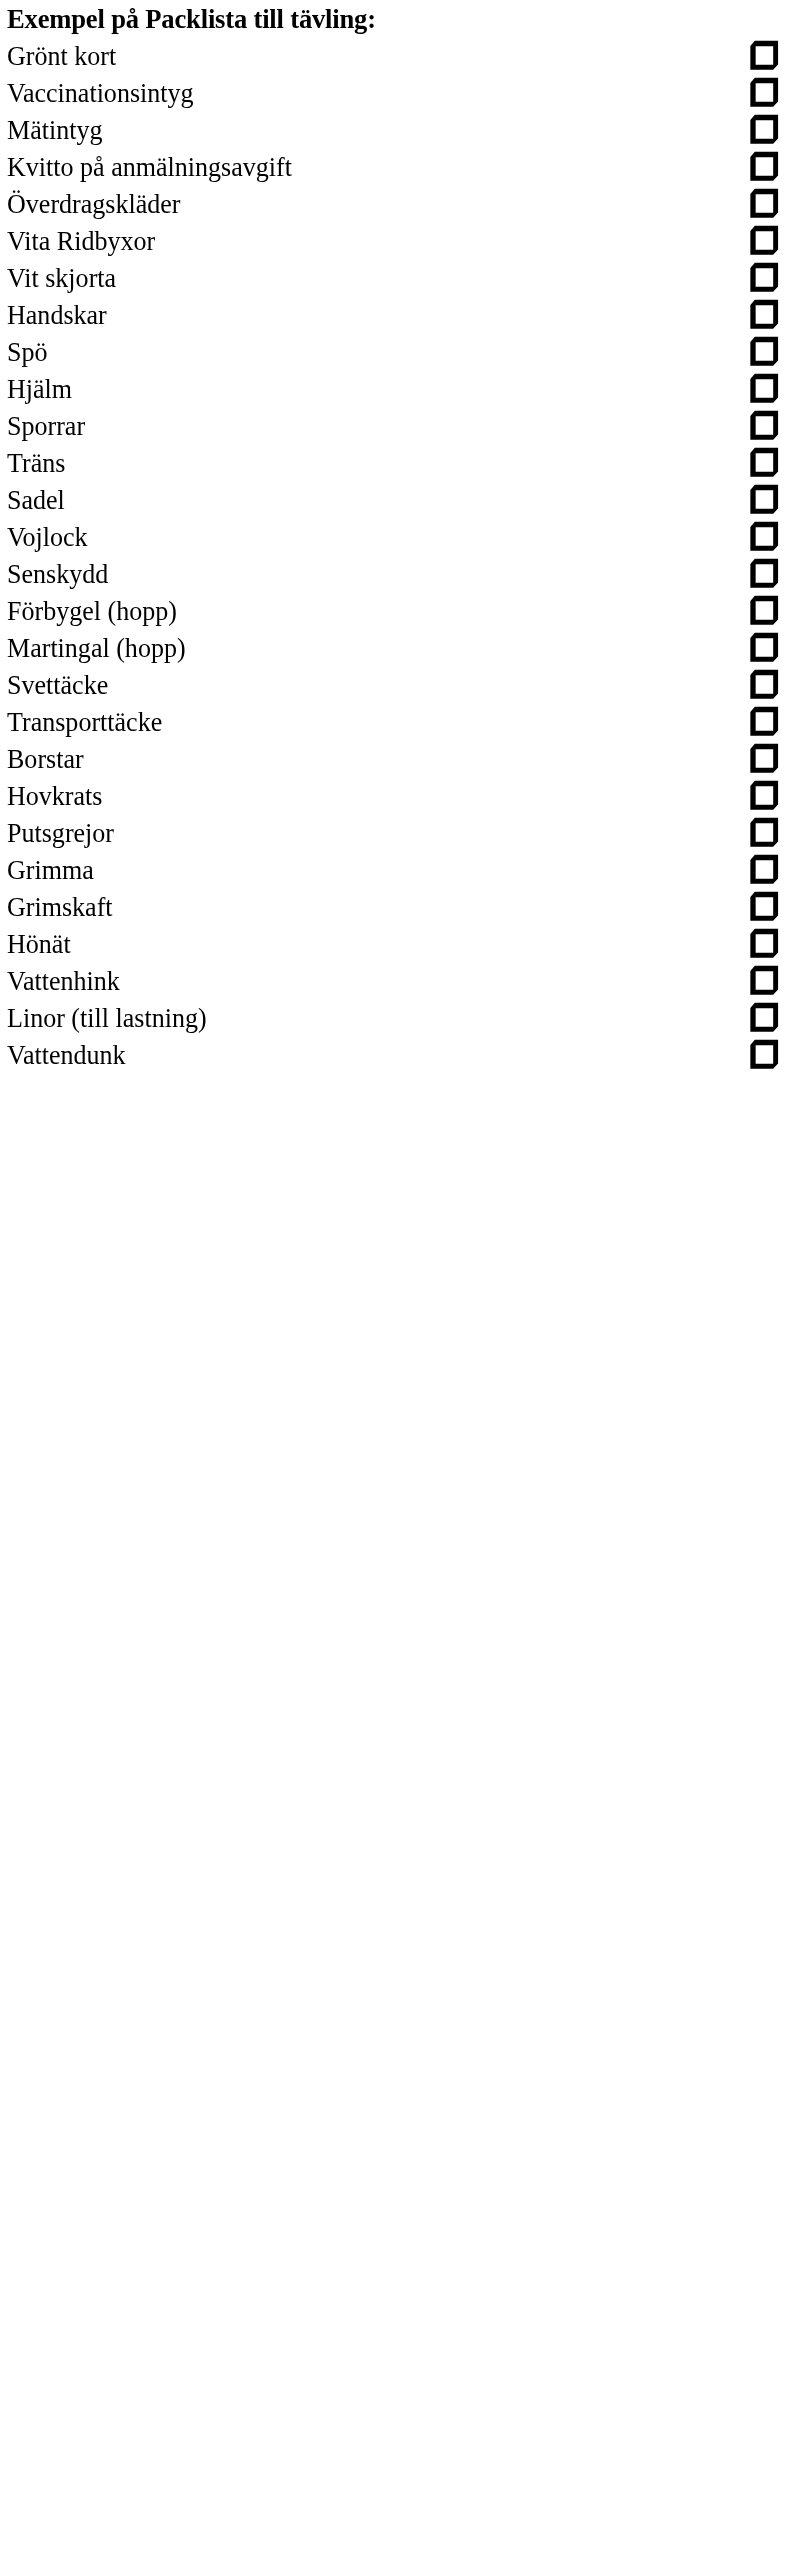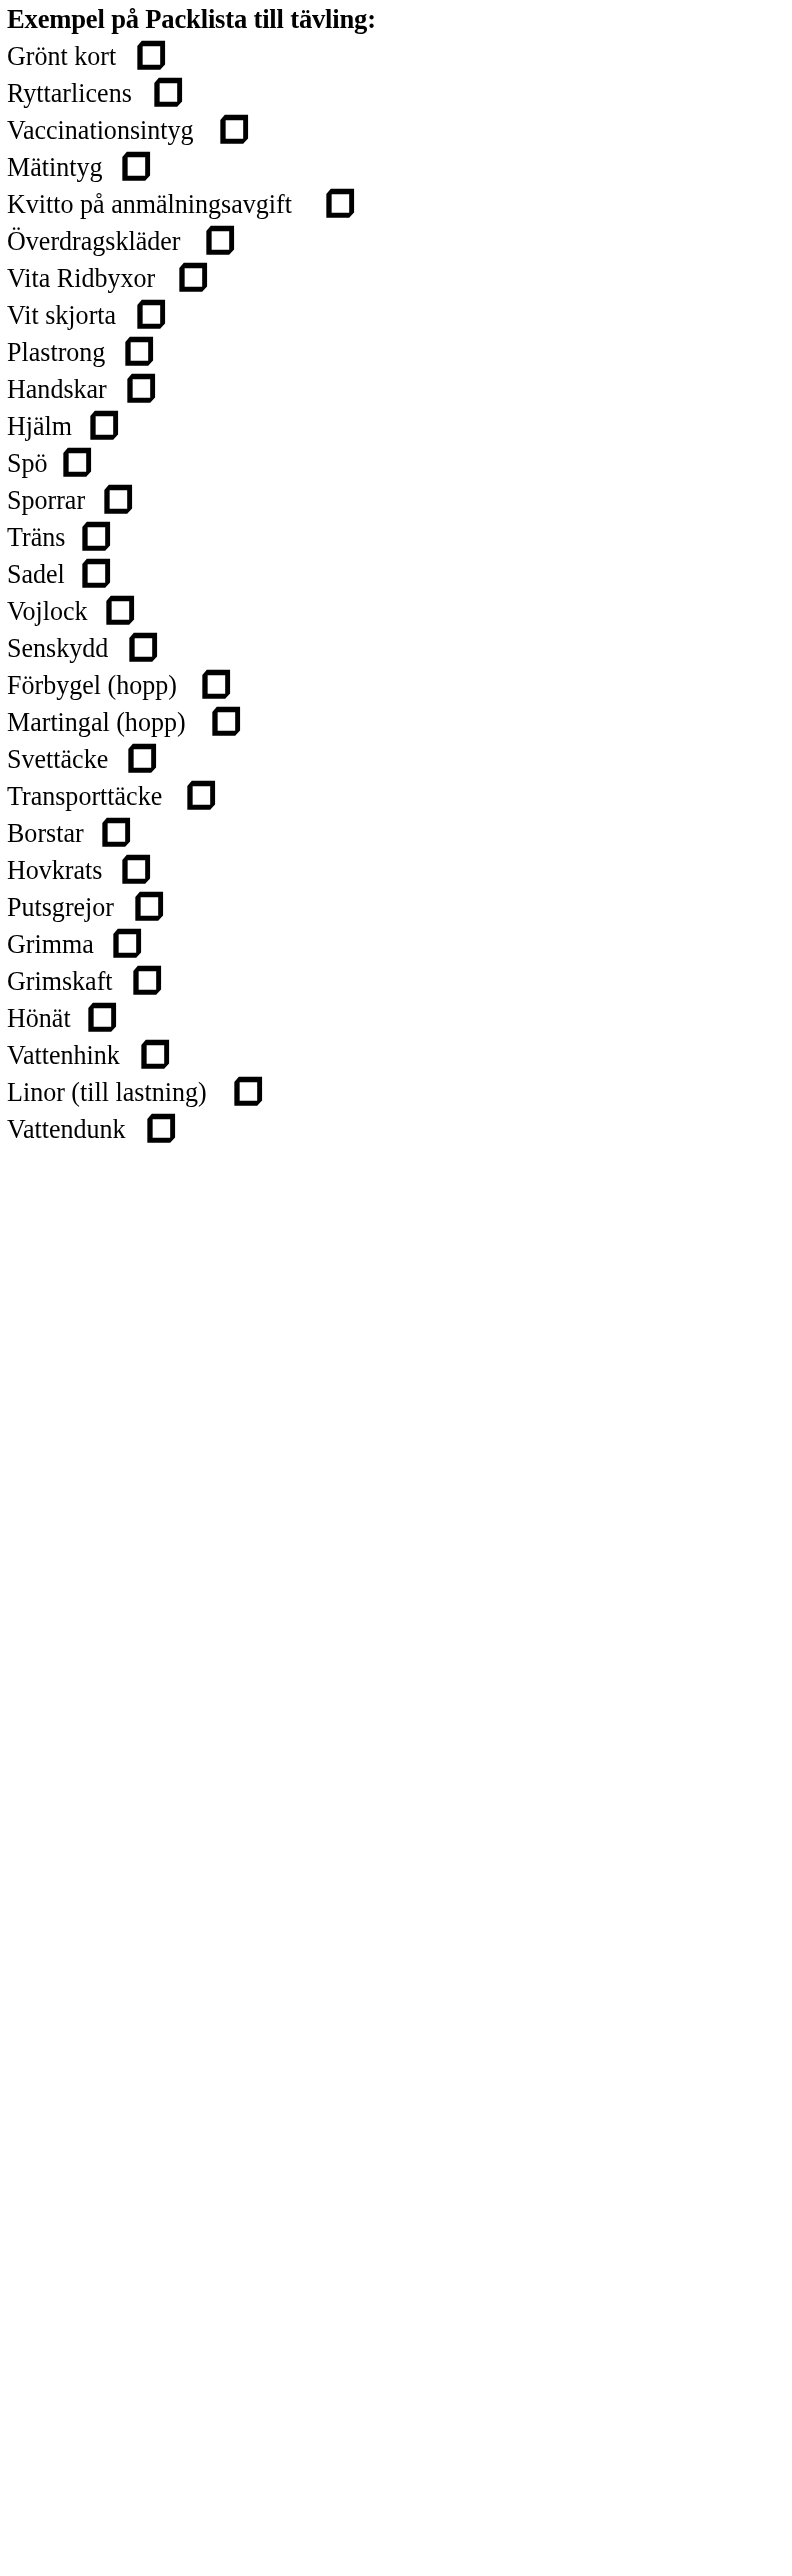--- a/index.html
+++ b/index.html
@@ -44,21 +44,21 @@
   
   .checklist {
     list-style: none;
     margin: 0;
     padding: 0;
   }
 
   .check-row {
     display: flex;
     align-items: center;
-    justify-content: flex-start;
+    justify-content: space-between;
     height: 37px;
     line-height: 37px;
     width: 100%;
   }
 
   .item-label {
     font-size: 28px;
     font-weight: normal;
     line-height: 37px;
     white-space: nowrap;
@@ -106,40 +106,20 @@
                  Z
                  M 22.5 7.6
                  L 44.0 7.6
                  L 44.0 30.2
                  L 22.5 30.2
                  Z"></path>
       </svg>
     </span>
   </li>
       <li class="check-row">
-    <span class="item-label">Ryttarlicens</span>
-    <span class="checkbox">
-      <svg viewBox="0 0 52 38" xmlns="http://www.w3.org/2000/svg" aria-hidden="true">
-
-        <path fill="#000000" fill-rule="evenodd" d="M 21.5 1.0
-                 L 50.0 1.0
-                 L 50.0 30.0
-                 L 44.0 36.5
-                 L 16.0 36.5
-                 L 16.0 7.5
-                 Z
-                 M 22.5 7.6
-                 L 44.0 7.6
-                 L 44.0 30.2
-                 L 22.5 30.2
-                 Z"></path>
-      </svg>
-    </span>
-  </li>
-      <li class="check-row">
     <span class="item-label">Vaccinationsintyg</span>
     <span class="checkbox">
       <svg viewBox="0 0 52 38" xmlns="http://www.w3.org/2000/svg" aria-hidden="true">
 
         <path fill="#000000" fill-rule="evenodd" d="M 21.5 1.0
                  L 50.0 1.0
                  L 50.0 30.0
                  L 44.0 36.5
                  L 16.0 36.5
                  L 16.0 7.5
@@ -246,100 +226,80 @@
                  Z
                  M 22.5 7.6
                  L 44.0 7.6
                  L 44.0 30.2
                  L 22.5 30.2
                  Z"></path>
       </svg>
     </span>
   </li>
       <li class="check-row">
-    <span class="item-label">Plastrong</span>
-    <span class="checkbox">
-      <svg viewBox="0 0 52 38" xmlns="http://www.w3.org/2000/svg" aria-hidden="true">
-
-        <path fill="#000000" fill-rule="evenodd" d="M 21.5 1.0
-                 L 50.0 1.0
-                 L 50.0 30.0
-                 L 44.0 36.5
-                 L 16.0 36.5
-                 L 16.0 7.5
-                 Z
-                 M 22.5 7.6
-                 L 44.0 7.6
-                 L 44.0 30.2
-                 L 22.5 30.2
-                 Z"></path>
-      </svg>
-    </span>
-  </li>
-      <li class="check-row">
     <span class="item-label">Handskar</span>
     <span class="checkbox">
       <svg viewBox="0 0 52 38" xmlns="http://www.w3.org/2000/svg" aria-hidden="true">
 
         <path fill="#000000" fill-rule="evenodd" d="M 21.5 1.0
                  L 50.0 1.0
                  L 50.0 30.0
                  L 44.0 36.5
                  L 16.0 36.5
                  L 16.0 7.5
                  Z
                  M 22.5 7.6
                  L 44.0 7.6
                  L 44.0 30.2
                  L 22.5 30.2
                  Z"></path>
       </svg>
     </span>
   </li>
       <li class="check-row">
+    <span class="item-label">Spö</span>
+    <span class="checkbox">
+      <svg viewBox="0 0 52 38" xmlns="http://www.w3.org/2000/svg" aria-hidden="true">
+
+        <path fill="#000000" fill-rule="evenodd" d="M 21.5 1.0
+                 L 50.0 1.0
+                 L 50.0 30.0
+                 L 44.0 36.5
+                 L 16.0 36.5
+                 L 16.0 7.5
+                 Z
+                 M 22.5 7.6
+                 L 44.0 7.6
+                 L 44.0 30.2
+                 L 22.5 30.2
+                 Z"></path>
+      </svg>
+    </span>
+  </li>
+      <li class="check-row">
     <span class="item-label">Hjälm</span>
     <span class="checkbox">
       <svg viewBox="0 0 52 38" xmlns="http://www.w3.org/2000/svg" aria-hidden="true">
 
         <path fill="#000000" fill-rule="evenodd" d="M 21.5 1.0
                  L 50.0 1.0
                  L 50.0 30.0
                  L 44.0 36.5
                  L 16.0 36.5
                  L 16.0 7.5
                  Z
                  M 22.5 7.6
                  L 44.0 7.6
                  L 44.0 30.2
                  L 22.5 30.2
                  Z"></path>
       </svg>
     </span>
   </li>
       <li class="check-row">
-    <span class="item-label">Spö</span>
-    <span class="checkbox">
-      <svg viewBox="0 0 52 38" xmlns="http://www.w3.org/2000/svg" aria-hidden="true">
-
-        <path fill="#000000" fill-rule="evenodd" d="M 21.5 1.0
-                 L 50.0 1.0
-                 L 50.0 30.0
-                 L 44.0 36.5
-                 L 16.0 36.5
-                 L 16.0 7.5
-                 Z
-                 M 22.5 7.6
-                 L 44.0 7.6
-                 L 44.0 30.2
-                 L 22.5 30.2
-                 Z"></path>
-      </svg>
-    </span>
-  </li>
-      <li class="check-row">
     <span class="item-label">Sporrar</span>
     <span class="checkbox">
       <svg viewBox="0 0 52 38" xmlns="http://www.w3.org/2000/svg" aria-hidden="true">
 
         <path fill="#000000" fill-rule="evenodd" d="M 21.5 1.0
                  L 50.0 1.0
                  L 50.0 30.0
                  L 44.0 36.5
                  L 16.0 36.5
                  L 16.0 7.5

